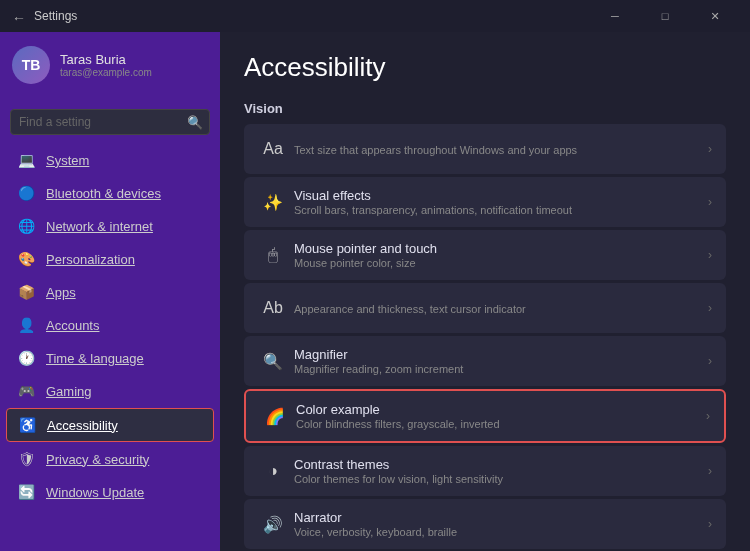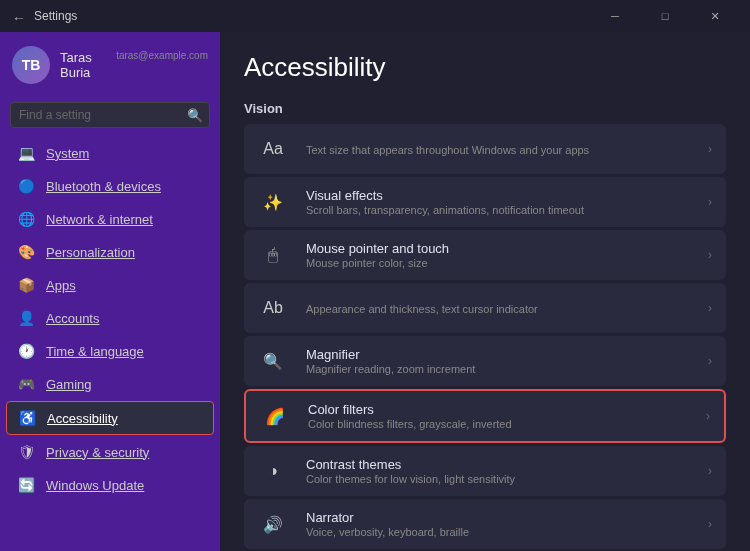--- a/index.html
+++ b/index.html
@@ -90,35 +90,35 @@
       flex-shrink: 0;
       display: flex;
       align-items: center;
       justify-content: center;
       color: #fff;
       font-size: 14px;
       font-weight: bold;
     }
     .user-info {
       display: flex;
-      flex-direction: row;
+      flex-direction: column;
     }
     .user-name {
       color: #e0e0e0;
       font-size: 13px;
       font-weight: 500;
     }
     .user-email {
       color: #888;
       font-size: 10px;
     }
 
     
     .search-box {
-      margin: 8px 10px 8px 10px;
+      margin: 15px 10px 8px 10px;
       position: relative;
     }
     .search-input {
       width: 100%;
       background: #2d2d3f;
       border: 1px solid #444;
       border-radius: 4px;
       padding: 5px 28px 5px 8px;
       color: #ccc;
       font-size: 12px;
@@ -194,21 +194,21 @@
       margin-bottom: 14px;
     }
 
     .settings-item {
       display: flex;
       align-items: center;
       background: #2a2a3e;
       border-radius: 6px;
       padding: 10px 14px;
       cursor: pointer;
-      gap: 18px;
+      gap: 6px;
       position: relative;
     }
     .settings-item.highlighted {
       border: 2px solid #e05050;
     }
 
     .item-icon {
       width: 30px;
       height: 30px;
       display: flex;
@@ -356,21 +356,21 @@
         <div class="item-icon">🔍</div>
         <div class="item-text">
           <div class="item-title">Magnifier</div>
           <div class="item-desc">Magnifier reading, zoom increment</div>
         </div>
         <span class="item-chevron">›</span>
       </div>
             <div class="settings-item highlighted">
         <div class="item-icon">🌈</div>
         <div class="item-text">
-          <div class="item-title">Color filters</div>
+          <div class="item-title">Color example</div>
           <div class="item-desc">Color blindness filters, grayscale, inverted</div>
         </div>
         <span class="item-chevron">›</span>
       </div>
             <div class="settings-item">
         <div class="item-icon">◑</div>
         <div class="item-text">
           <div class="item-title">Contrast themes</div>
           <div class="item-desc">Color themes for low vision, light sensitivity</div>
         </div>

